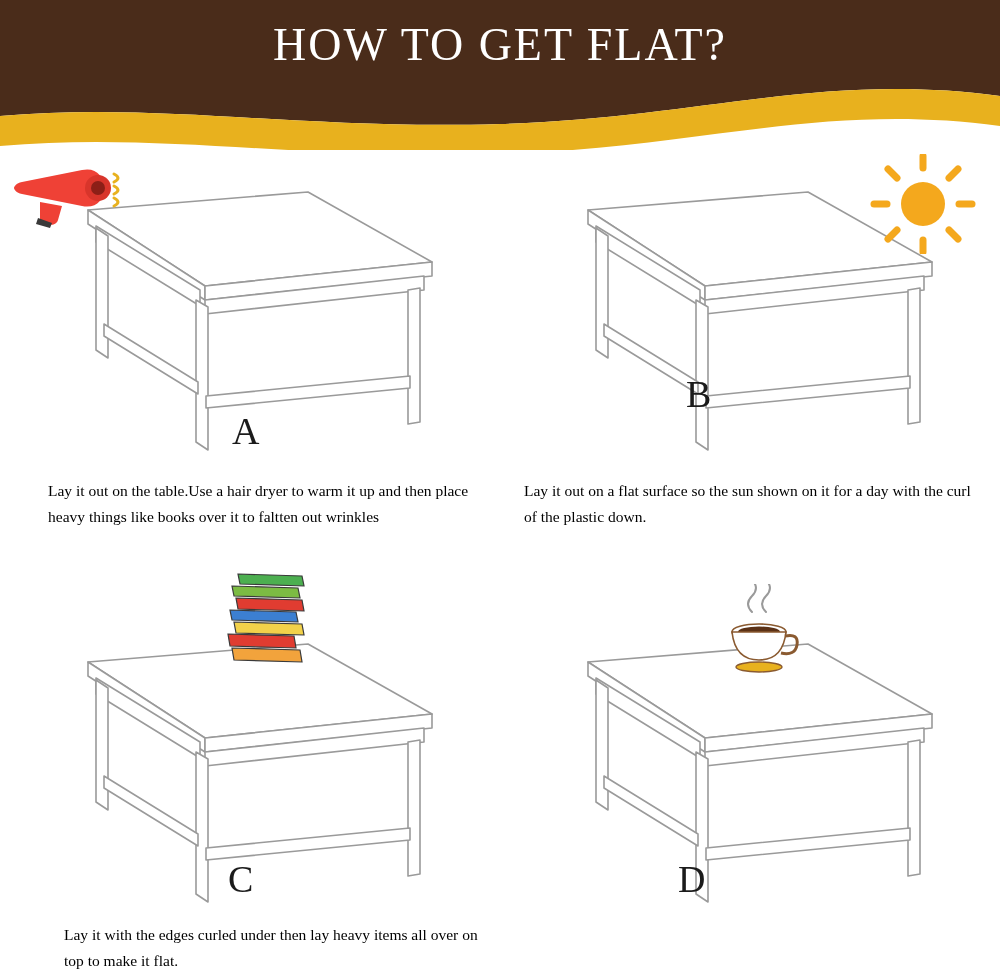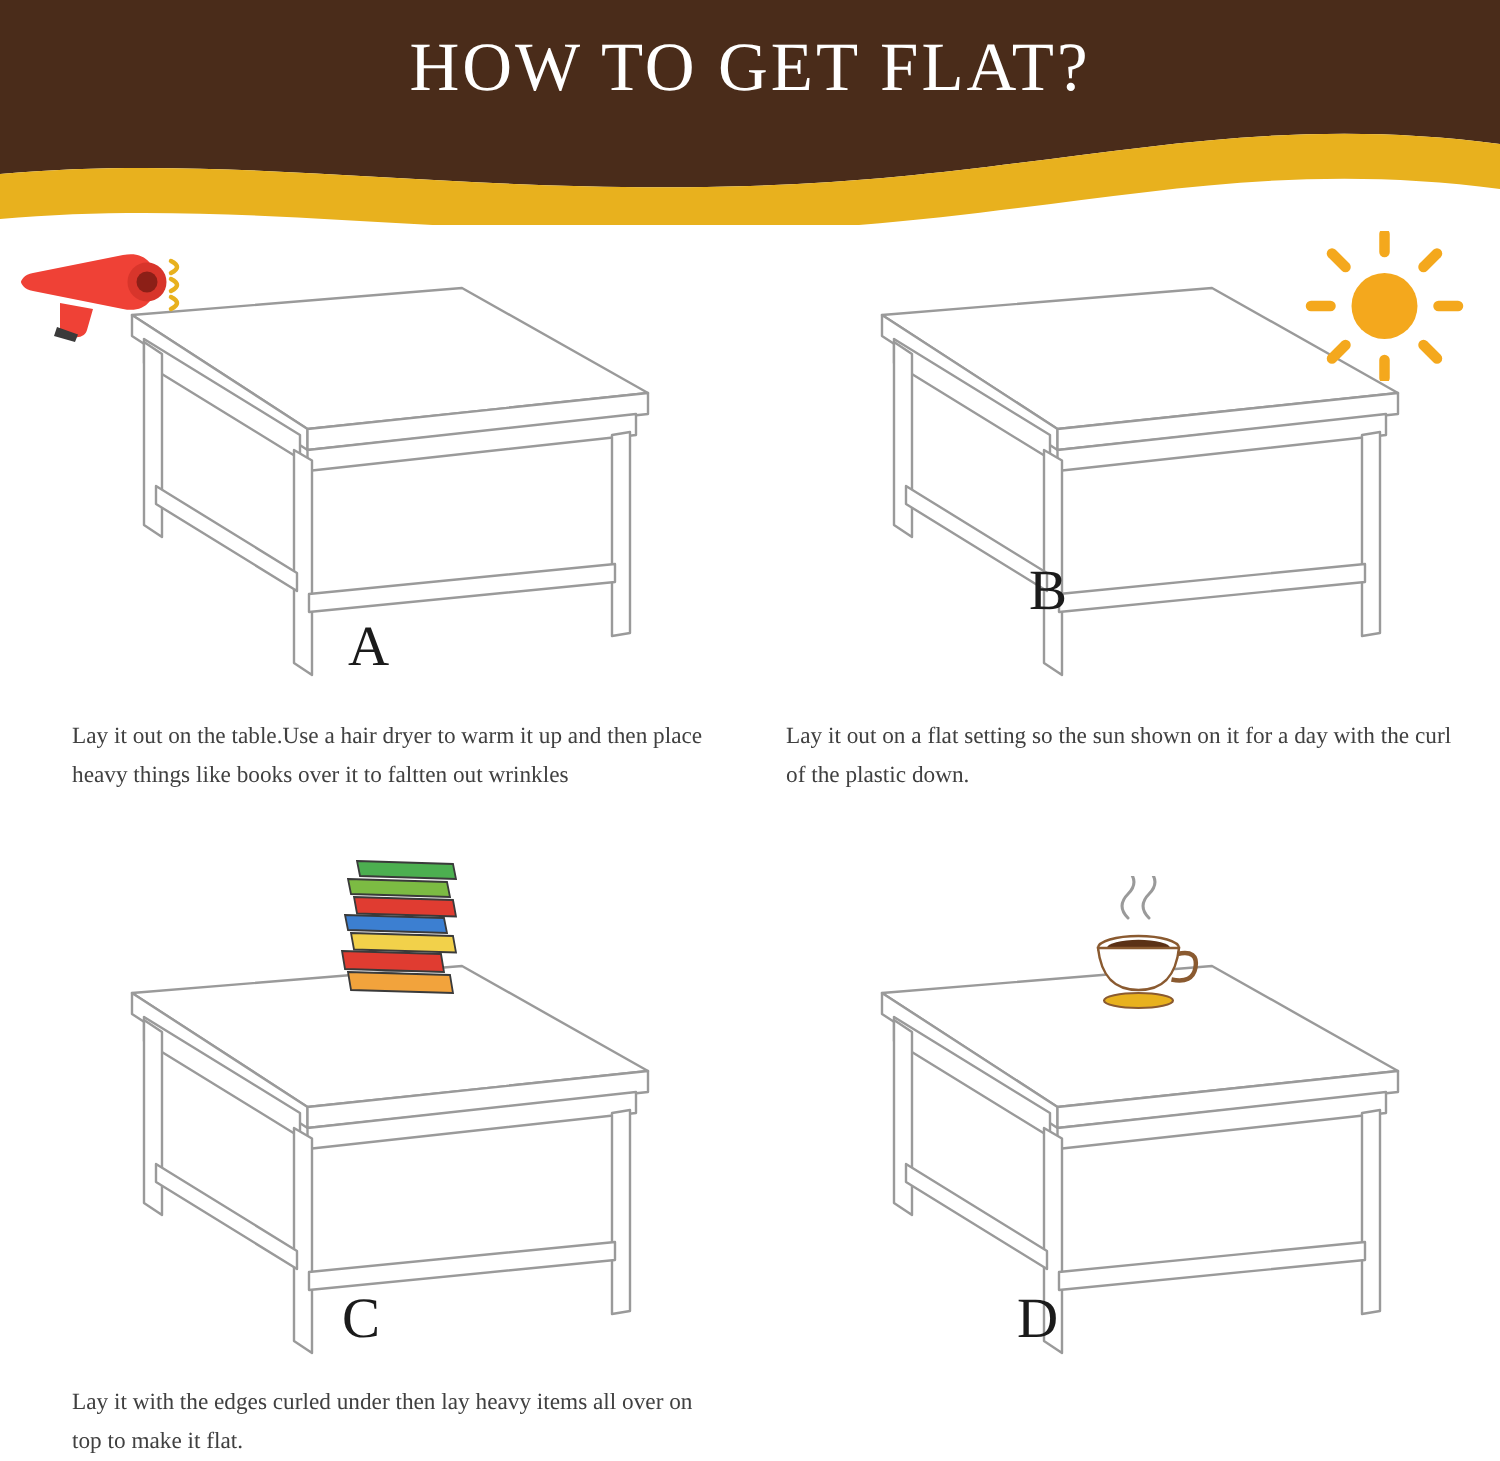--- a/index.html
+++ b/index.html
@@ -72,25 +72,25 @@
 
   .panel.p-c .panel-letter, .panel.p-d .panel-letter { top: 298px; }
 
   .panel-caption {
     position: absolute;
     left: 48px;
     width: 430px;
     font-family: "Liberation Serif", serif;
     font-size: 15.5px;
     line-height: 1.65;
-    color: #404040;
+    color: #000000;
   }
   .panel.p-a .panel-caption { top: 328px; }
   .panel.p-b .panel-caption { top: 328px; left: 24px; width: 455px; }
-  .panel.p-c .panel-caption { top: 360px; }
+  .panel.p-c .panel-caption { top: 360px; margin-left: 16px; }
   .panel.p-d .panel-caption { top: 360px; left: 24px; width: 455px; }
 
   .table-svg { display: block; }
   .icon-svg { display: block; }
   .icon-wrap { position: absolute; }
 </style>
 </head>
 <body>
 
 <div id="page">
@@ -181,21 +181,21 @@
               <path d="M91,50 L104,50"></path>
               <path d="M29,24 L20,15"></path>
               <path d="M81,24 L90,15"></path>
               <path d="M29,76 L20,85"></path>
               <path d="M81,76 L90,85"></path>
             </g>
           </g>
         </svg>
       </div>
       <div class="panel-letter">B</div>
-      <div class="panel-caption">Lay it out on a flat setting so the sun shown on it for a day with the curl of the plastic down.</div>
+      <div class="panel-caption">Lay it out on a flat surface so the sun shown on it for a day with the curl of the plastic down.</div>
     </div>
 
     <div class="panel p-c">
       <div class="panel-art" style="top:40px;">
         <svg class="table-svg" width="500" height="330" viewBox="0 0 500 330">
           <g fill="#ffffff" stroke="#9a9a9a" stroke-width="1.6" stroke-linejoin="round">
             <path d="M88,60 L308,42 L432,112 L205,136 Z"></path>
             <path d="M88,60 L88,74 L205,150 L205,136 Z"></path>
             <path d="M205,136 L205,150 L432,126 L432,112 Z"></path>
             <path d="M96,76 L96,92 L200,156 L200,140 Z"></path>

